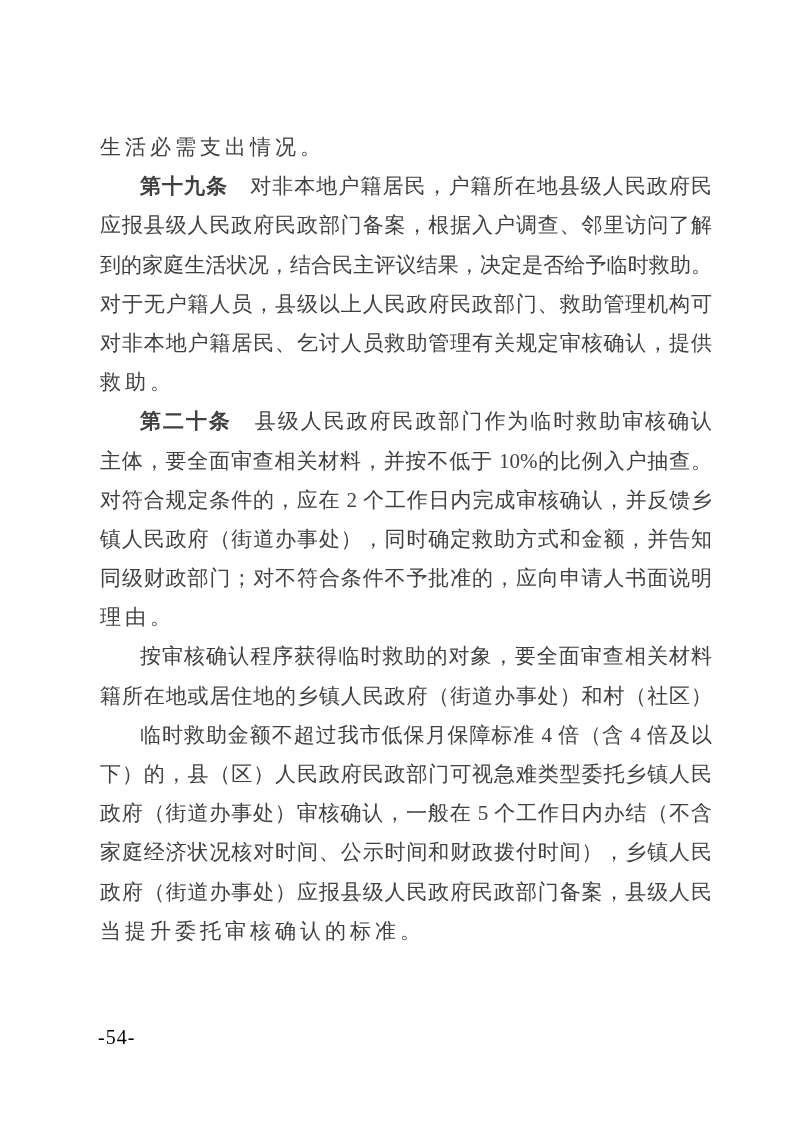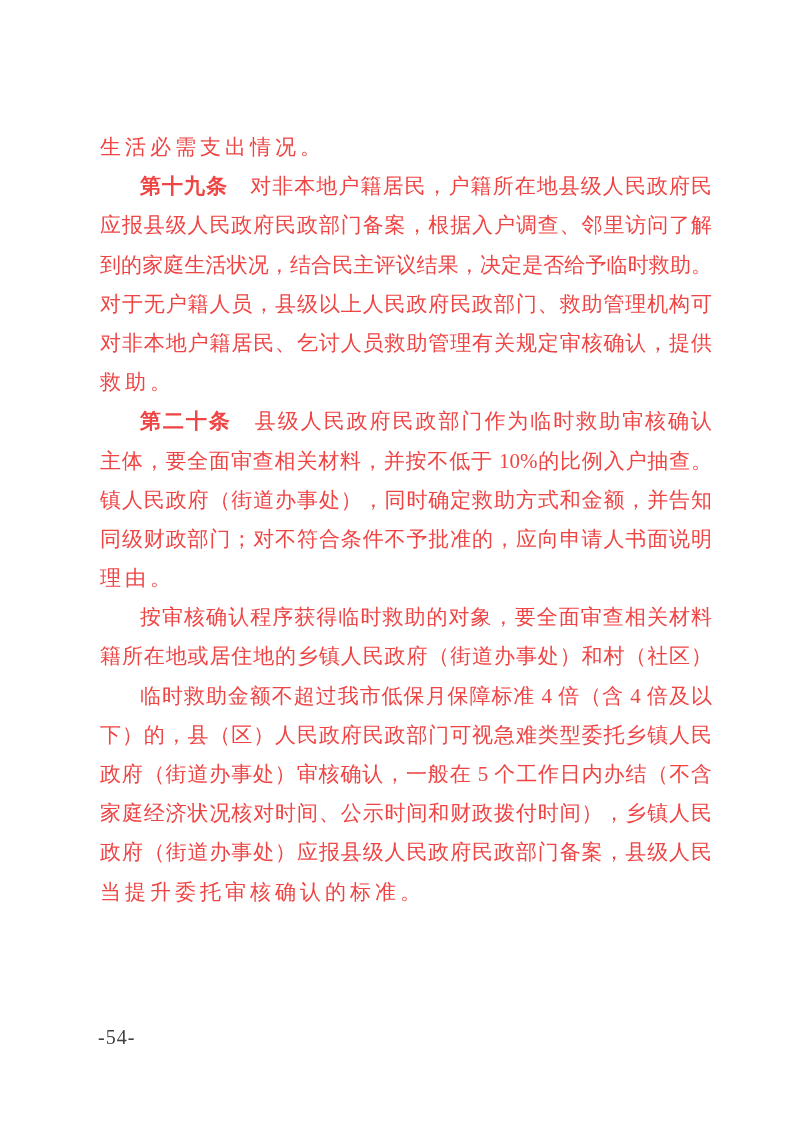--- a/index.html
+++ b/index.html
@@ -19,21 +19,21 @@
     left: 0; top: 0;
     width: 793px;
     height: 1122px;
     background: #ffffff;
   }
   .textblock {
     position: absolute;
     left: 100px;
     top: 128px;
     width: 612px;
-    color: #ef4444;
+    color: #404040;
   }
   .line {
     font-size: 21px;
     line-height: 39.2px;
     height: 39.2px;
     text-align: justify;
     
     text-align-last: justify;
     overflow: hidden;
   }
@@ -49,38 +49,39 @@
     font-family: Liberation Mono, monospace;
     font-weight: bold;
   }
   .pagenum {
     position: absolute;
     left: 98px;
     top: 1026px;
     font-size: 20px;
     line-height: 22px;
     letter-spacing: 1px;
-    color: #404040;
+    color: #000000;
     font-family: "Liberation Serif", serif;
   }
 </style>
 </head>
 <body>
 
 <div class="page">
   <div class="textblock" id="textblock">
       <div class="line last">生活必需支出情况。</div>
       <div class="line indent"><span class="term">第十九条</span>　对非本地户籍居民，户籍所在地县级人民政府民</div>
       <div class="line">应报县级人民政府民政部门备案，根据入户调查、邻里访问了解</div>
       <div class="line">到的家庭生活状况，结合民主评议结果，决定是否给予临时救助。</div>
       <div class="line">对于无户籍人员，县级以上人民政府民政部门、救助管理机构可</div>
       <div class="line">对非本地户籍居民、乞讨人员救助管理有关规定审核确认，提供</div>
       <div class="line last">救助。</div>
       <div class="line indent"><span class="term">第二十条</span>　县级人民政府民政部门作为临时救助审核确认</div>
       <div class="line">主体，要全面审查相关材料，并按不低于 10%的比例入户抽查。</div>
+      <div class="line">对符合规定条件的，应在 2 个工作日内完成审核确认，并反馈乡</div>
       <div class="line">镇人民政府（街道办事处），同时确定救助方式和金额，并告知</div>
       <div class="line">同级财政部门；对不符合条件不予批准的，应向申请人书面说明</div>
       <div class="line last">理由。</div>
       <div class="line indent">按审核确认程序获得临时救助的对象，要全面审查相关材料</div>
       <div class="line">籍所在地或居住地的乡镇人民政府（街道办事处）和村（社区）</div>
       <div class="line indent">临时救助金额不超过我市低保月保障标准 4 倍（含 4 倍及以</div>
       <div class="line">下）的，县（区）人民政府民政部门可视急难类型委托乡镇人民</div>
       <div class="line">政府（街道办事处）审核确认，一般在 5 个工作日内办结（不含</div>
       <div class="line">家庭经济状况核对时间、公示时间和财政拨付时间），乡镇人民</div>
       <div class="line">政府（街道办事处）应报县级人民政府民政部门备案，县级人民</div>

